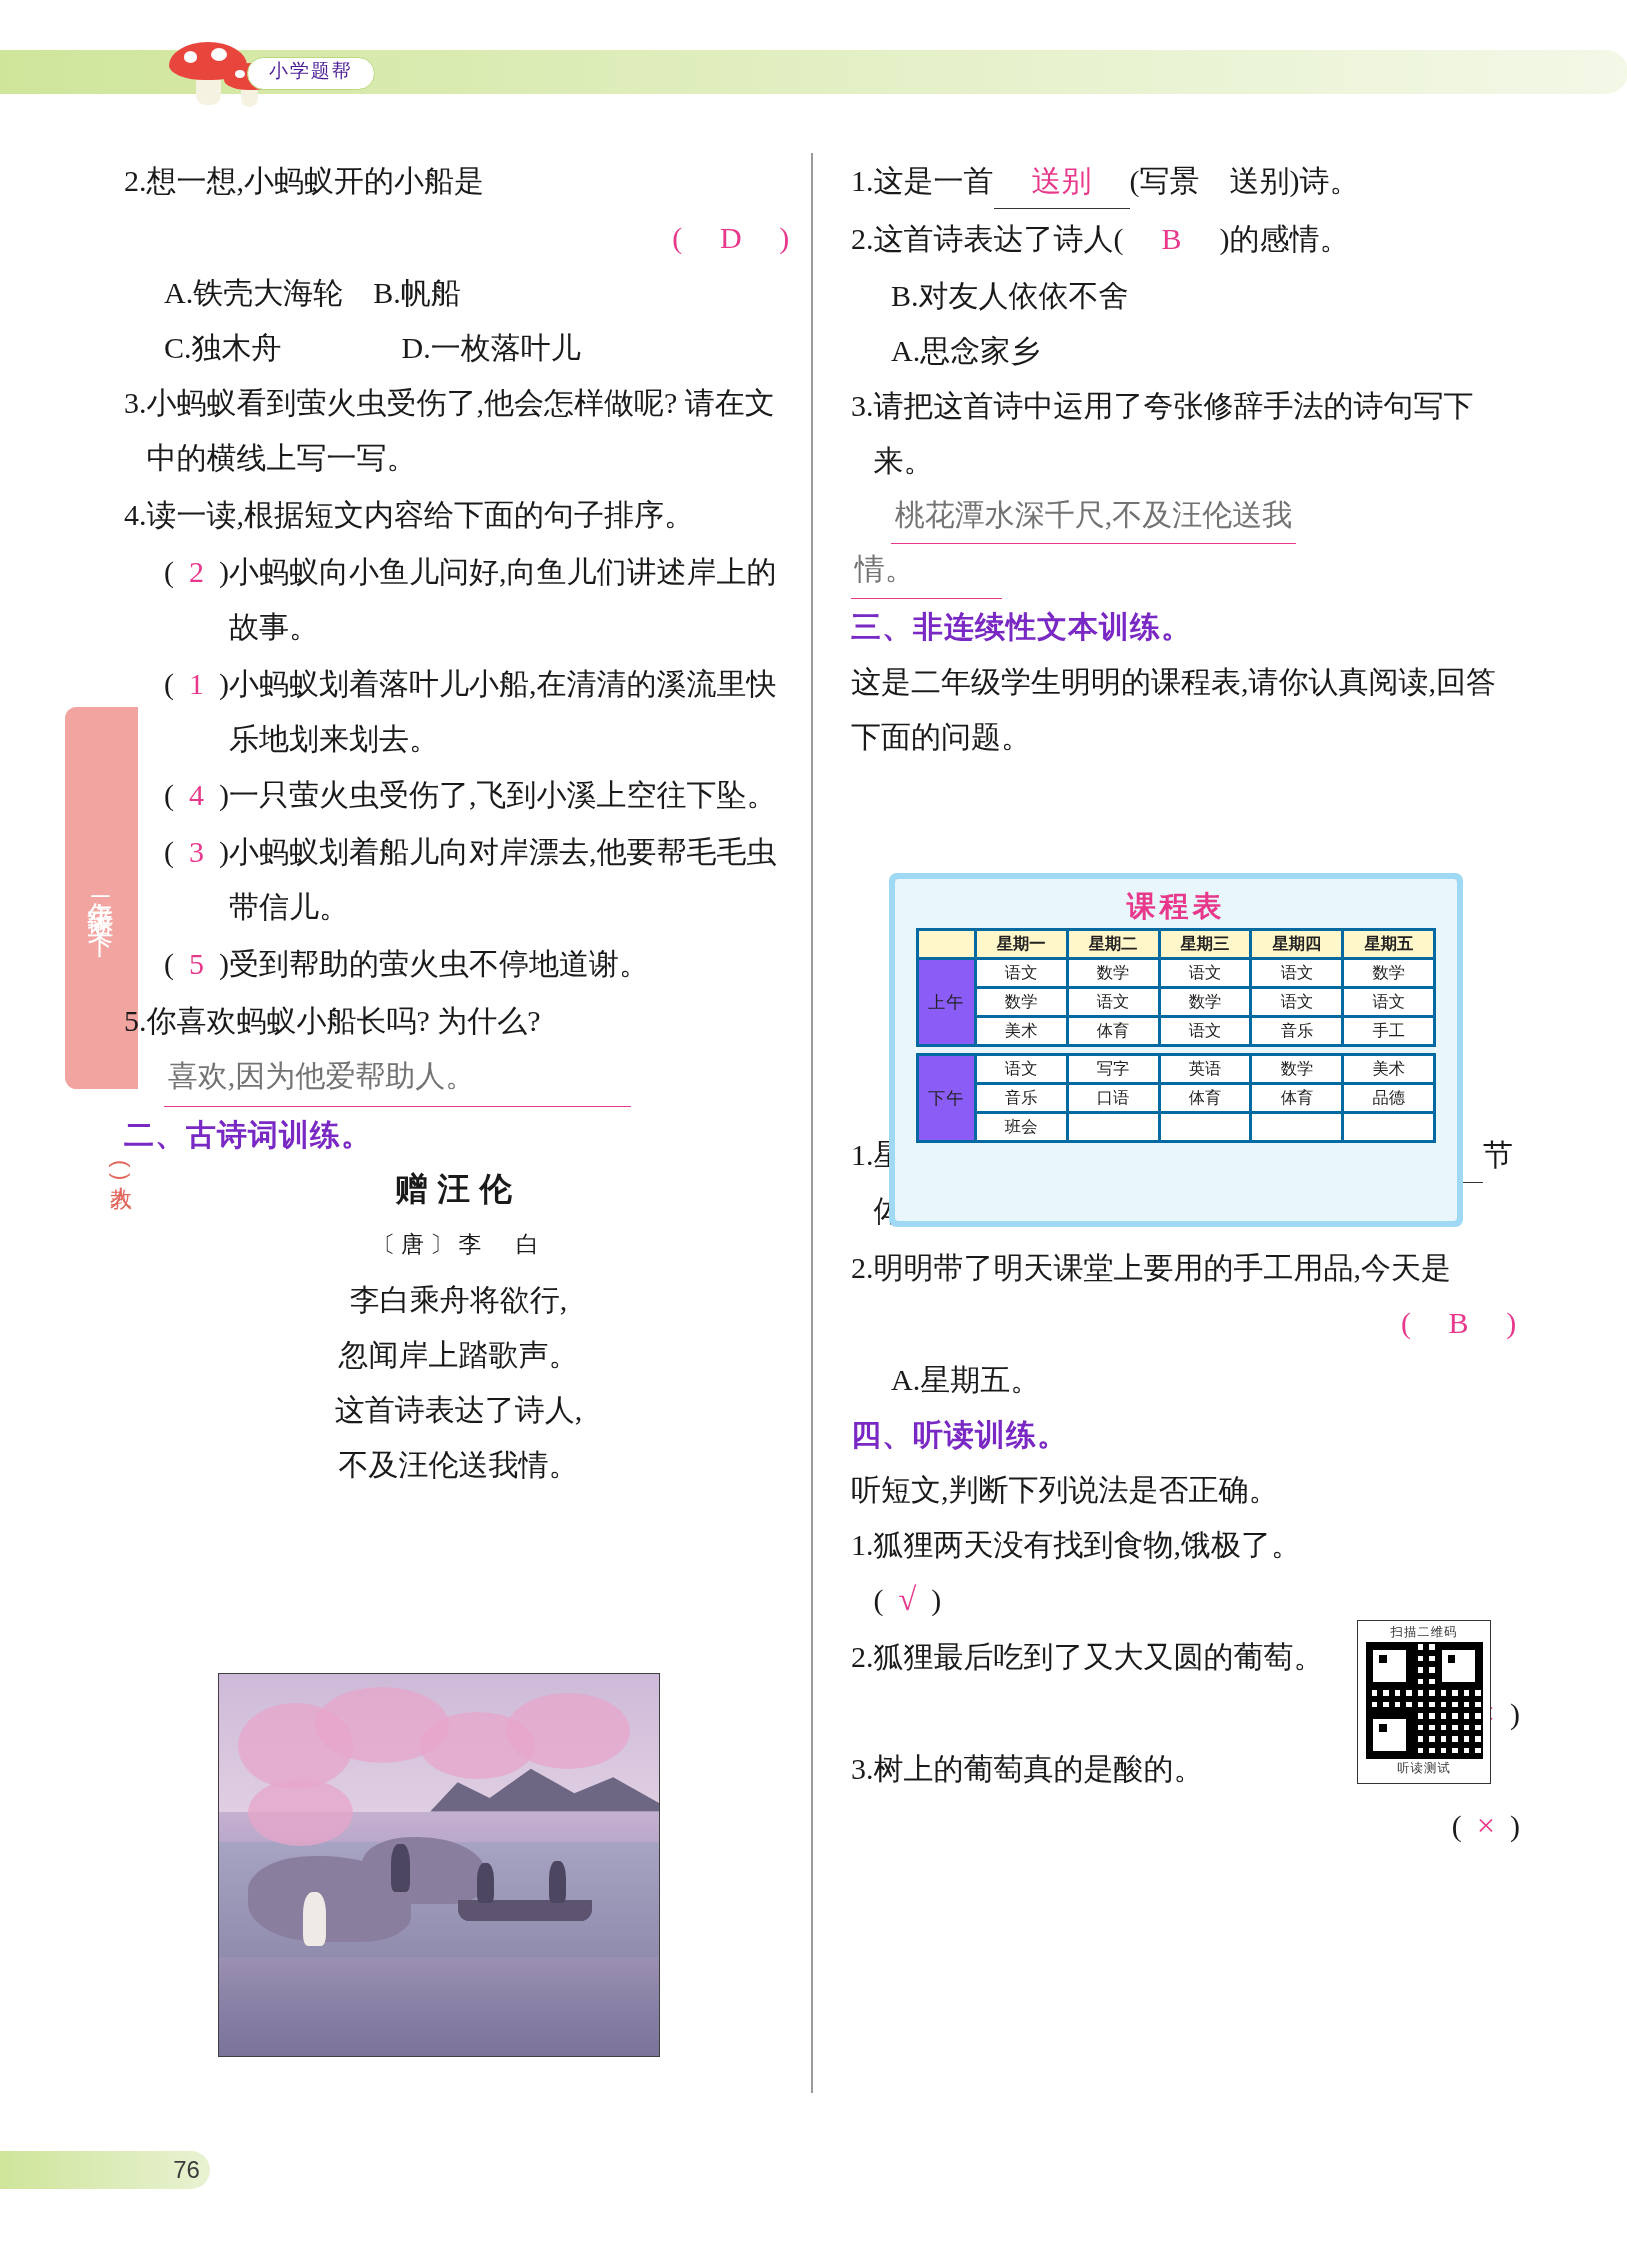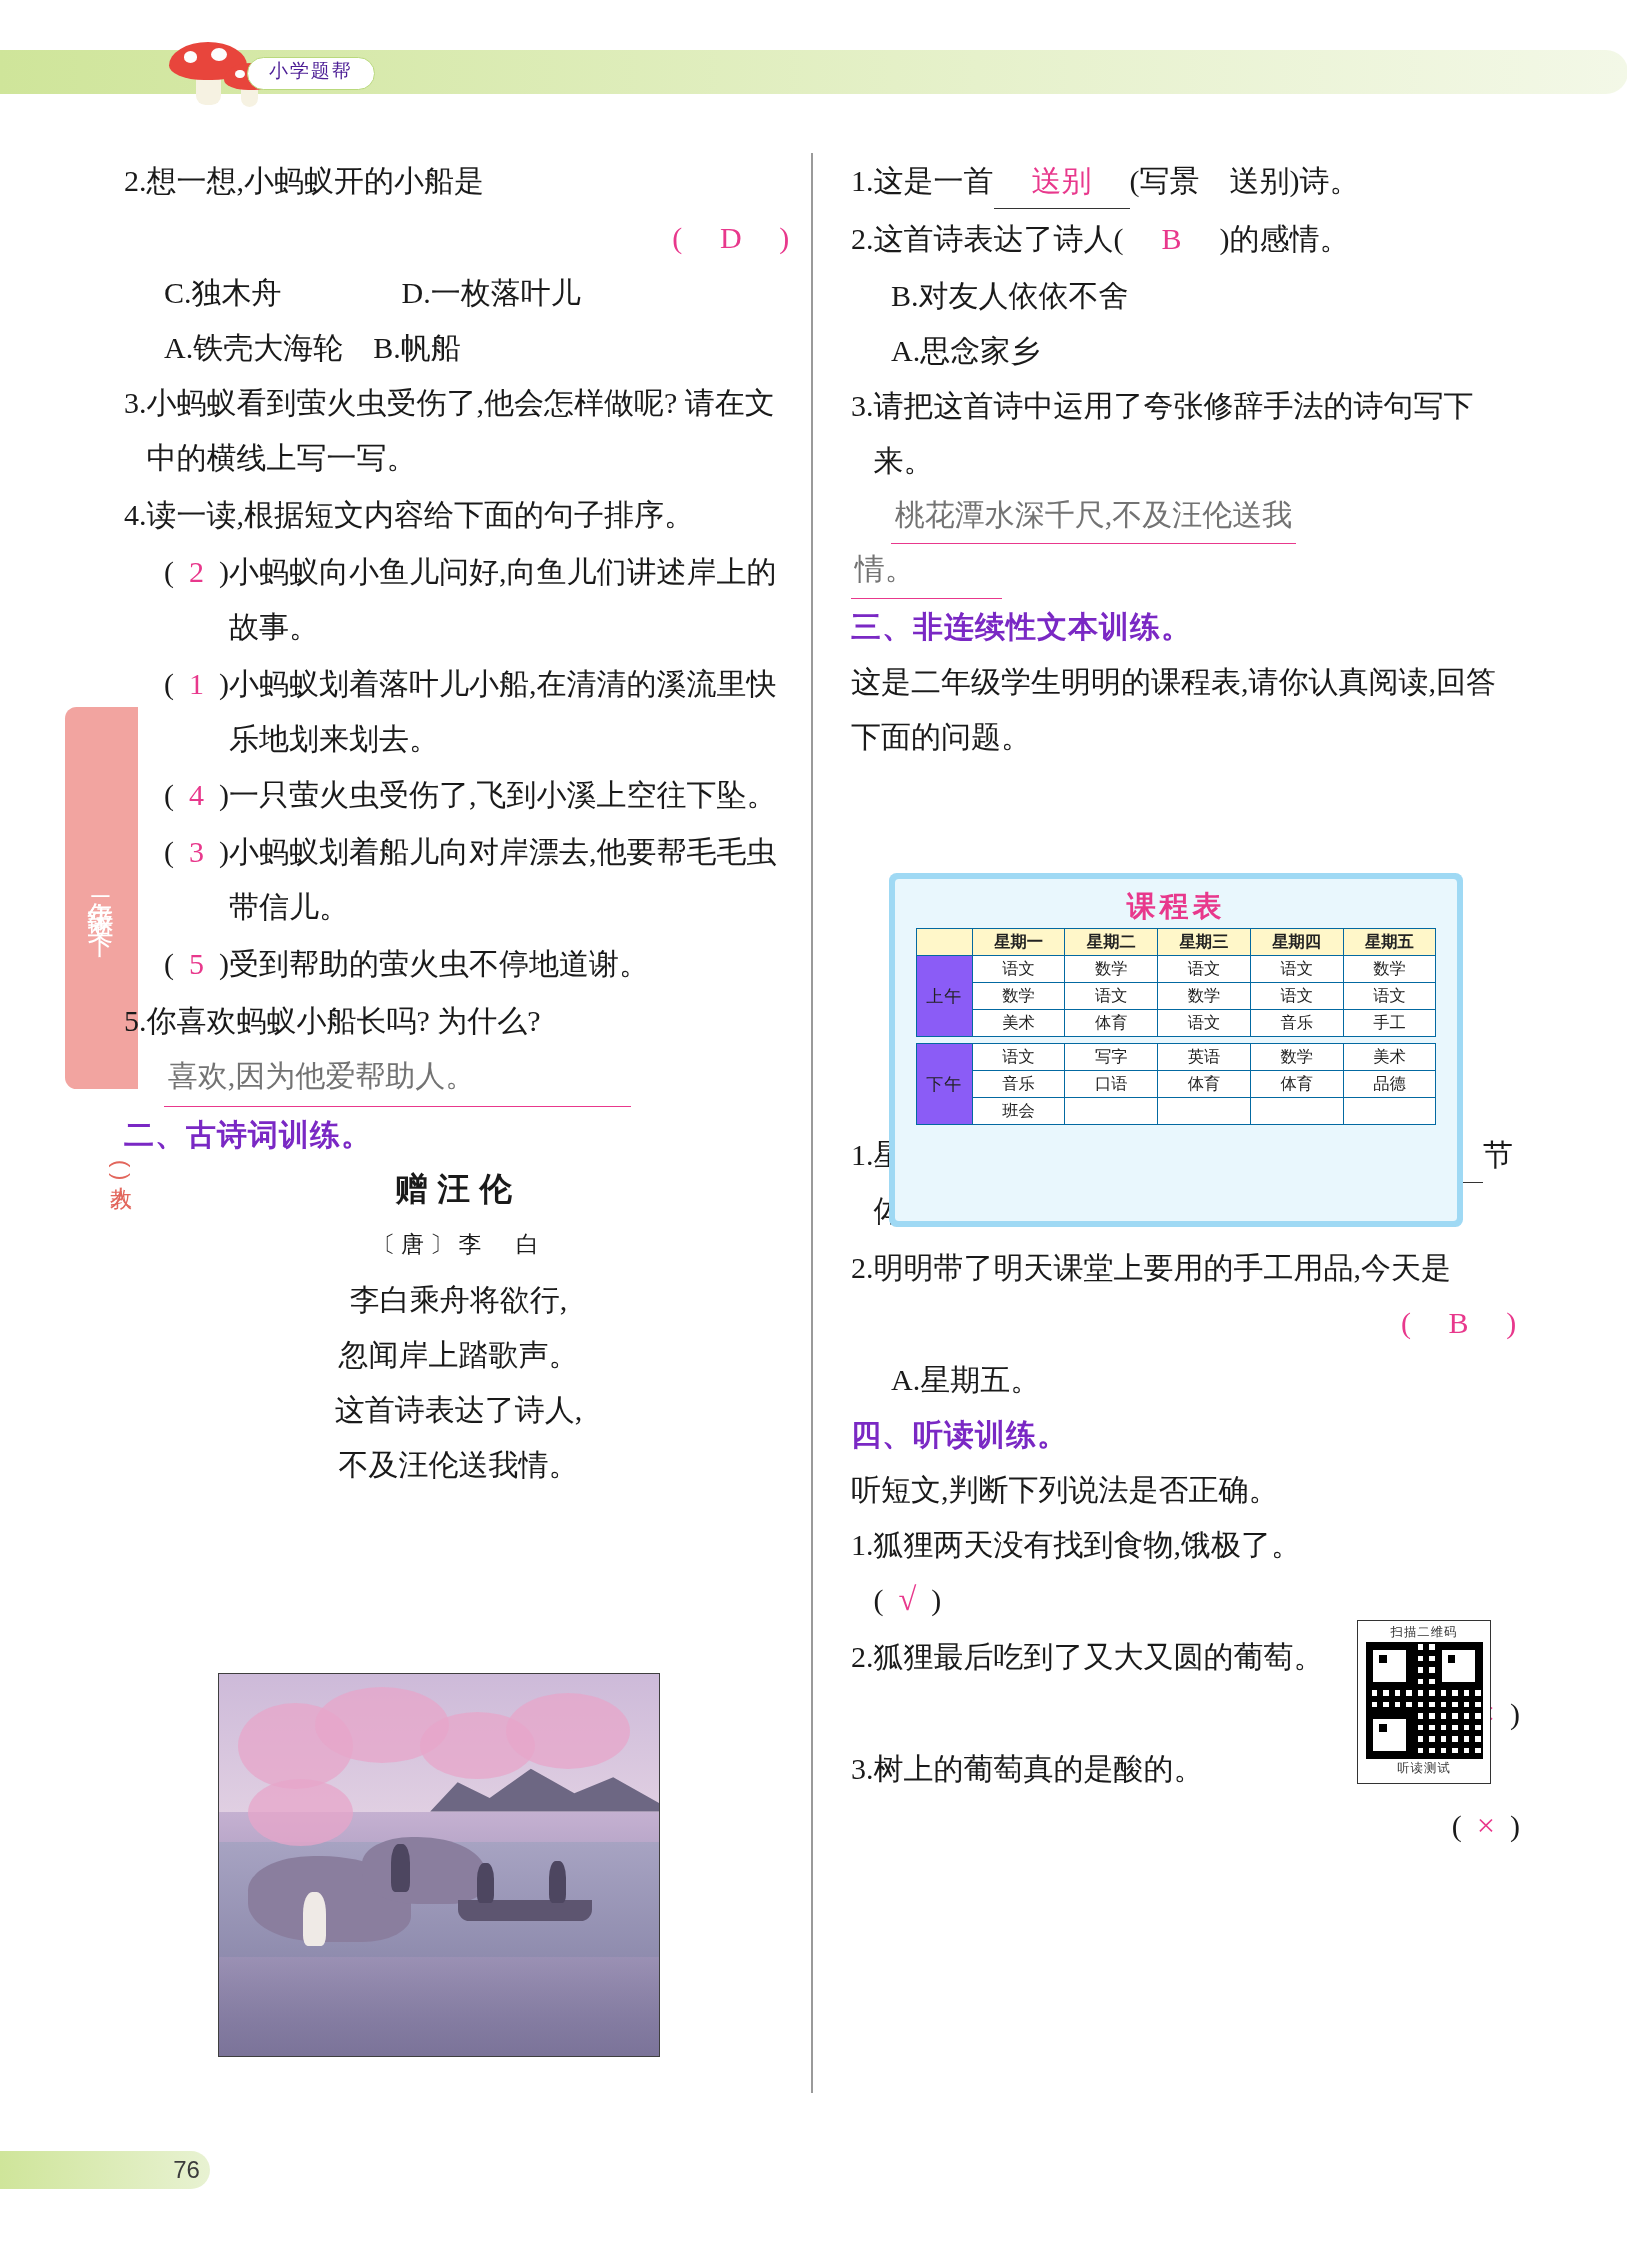--- a/index.html
+++ b/index.html
@@ -268,21 +268,21 @@
     font-family: "Liberation Sans", sans-serif;
   }
   table.sched {
     width: 100%;
     border-collapse: collapse;
     font-family: "Liberation Sans", sans-serif;
     font-size: 16.3px;
     background: #ffffff;
   }
   table.sched td, table.sched th {
-    border: 1px solid #0369a1;
+    border: 3px solid #0369a1;
     text-align: center;
     height: 26px;
     color: #222;
     font-weight: normal;
     padding: 0;
   }
   table.sched thead td {
     background: #fff7c9;
     font-weight: bold;
   }
@@ -396,22 +396,22 @@
 
   <div class="divider"></div>
 
   <div class="col col-left">
 
     <div class="q">
       <span class="q-num">2.</span>
       <span class="q-body">想一想,小蚂蚁开的小船是</span>
     </div>
     <div class="right-par answer paren-ans">(　D　)</div>
+    <div class="indent-1">A.铁壳大海轮　B.帆船</div>
     <div class="indent-1">C.独木舟　　　　D.一枚落叶儿</div>
-    <div class="indent-1">A.铁壳大海轮　B.帆船</div>
 
     <div class="q">
       <span class="q-num">3.</span>
       <span class="q-body">小蚂蚁看到萤火虫受伤了,他会怎样做呢? 请在文中的横线上写一写。</span>
     </div>
 
     <div class="q">
       <span class="q-num">4.</span>
       <span class="q-body">读一读,根据短文内容给下面的句子排序。</span>
     </div>

